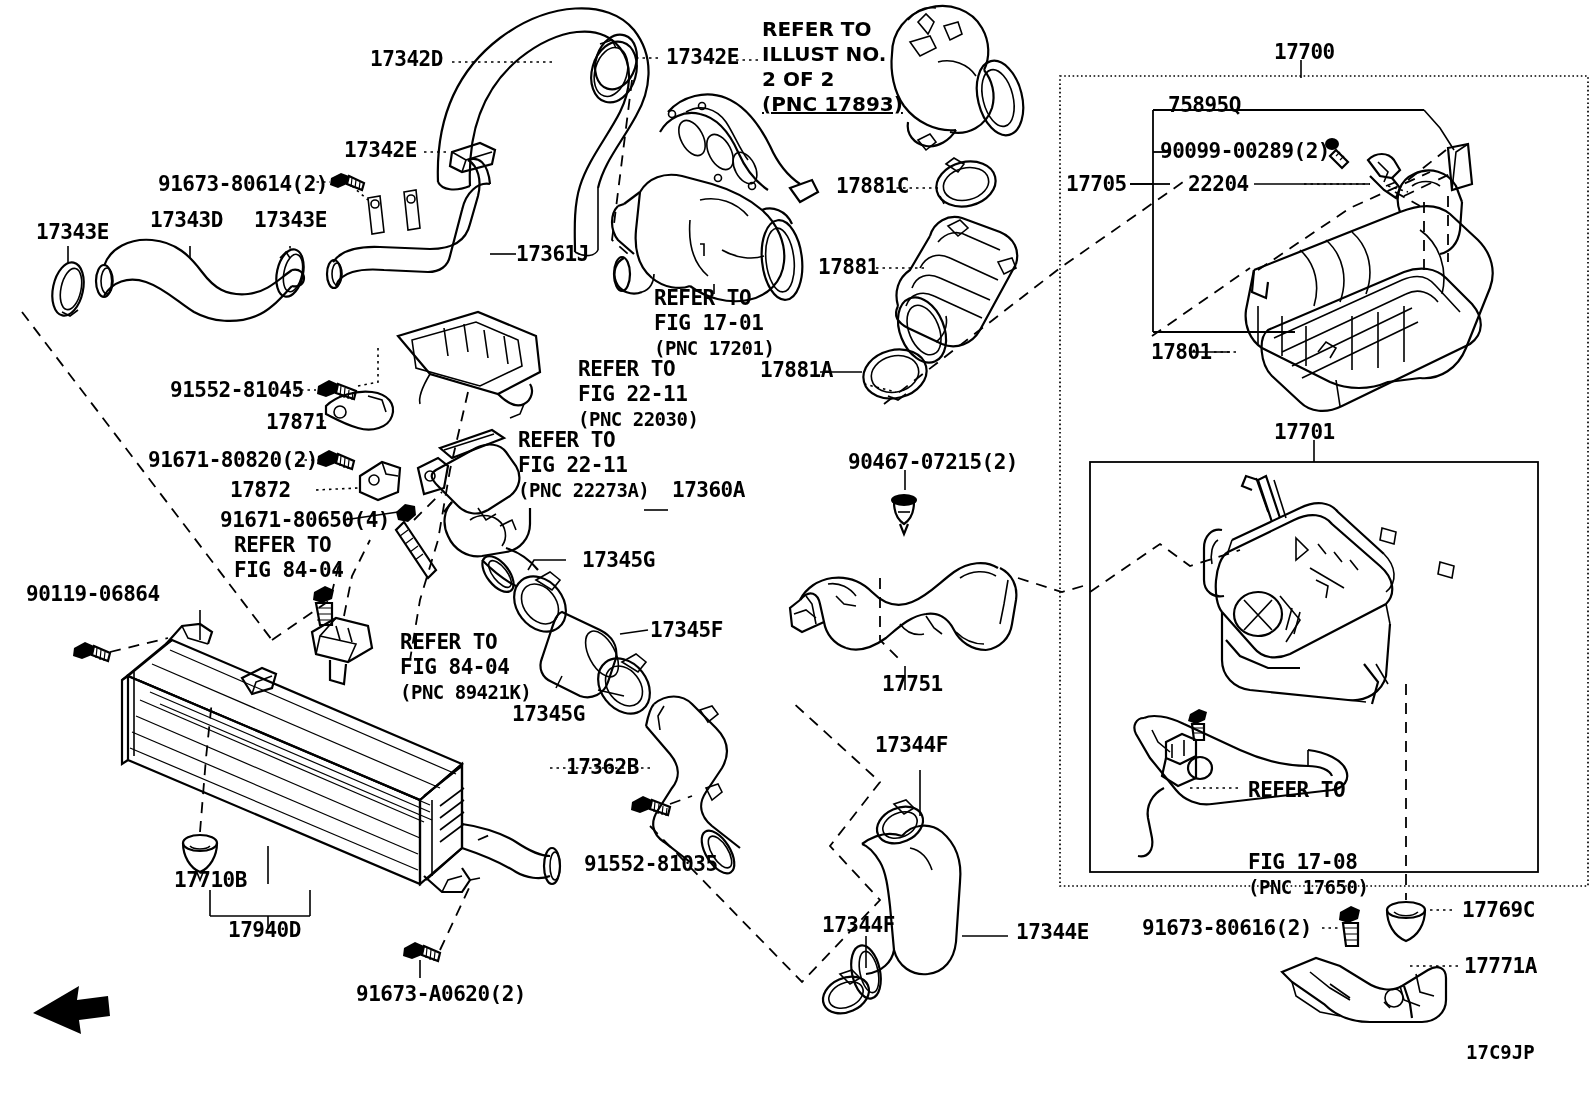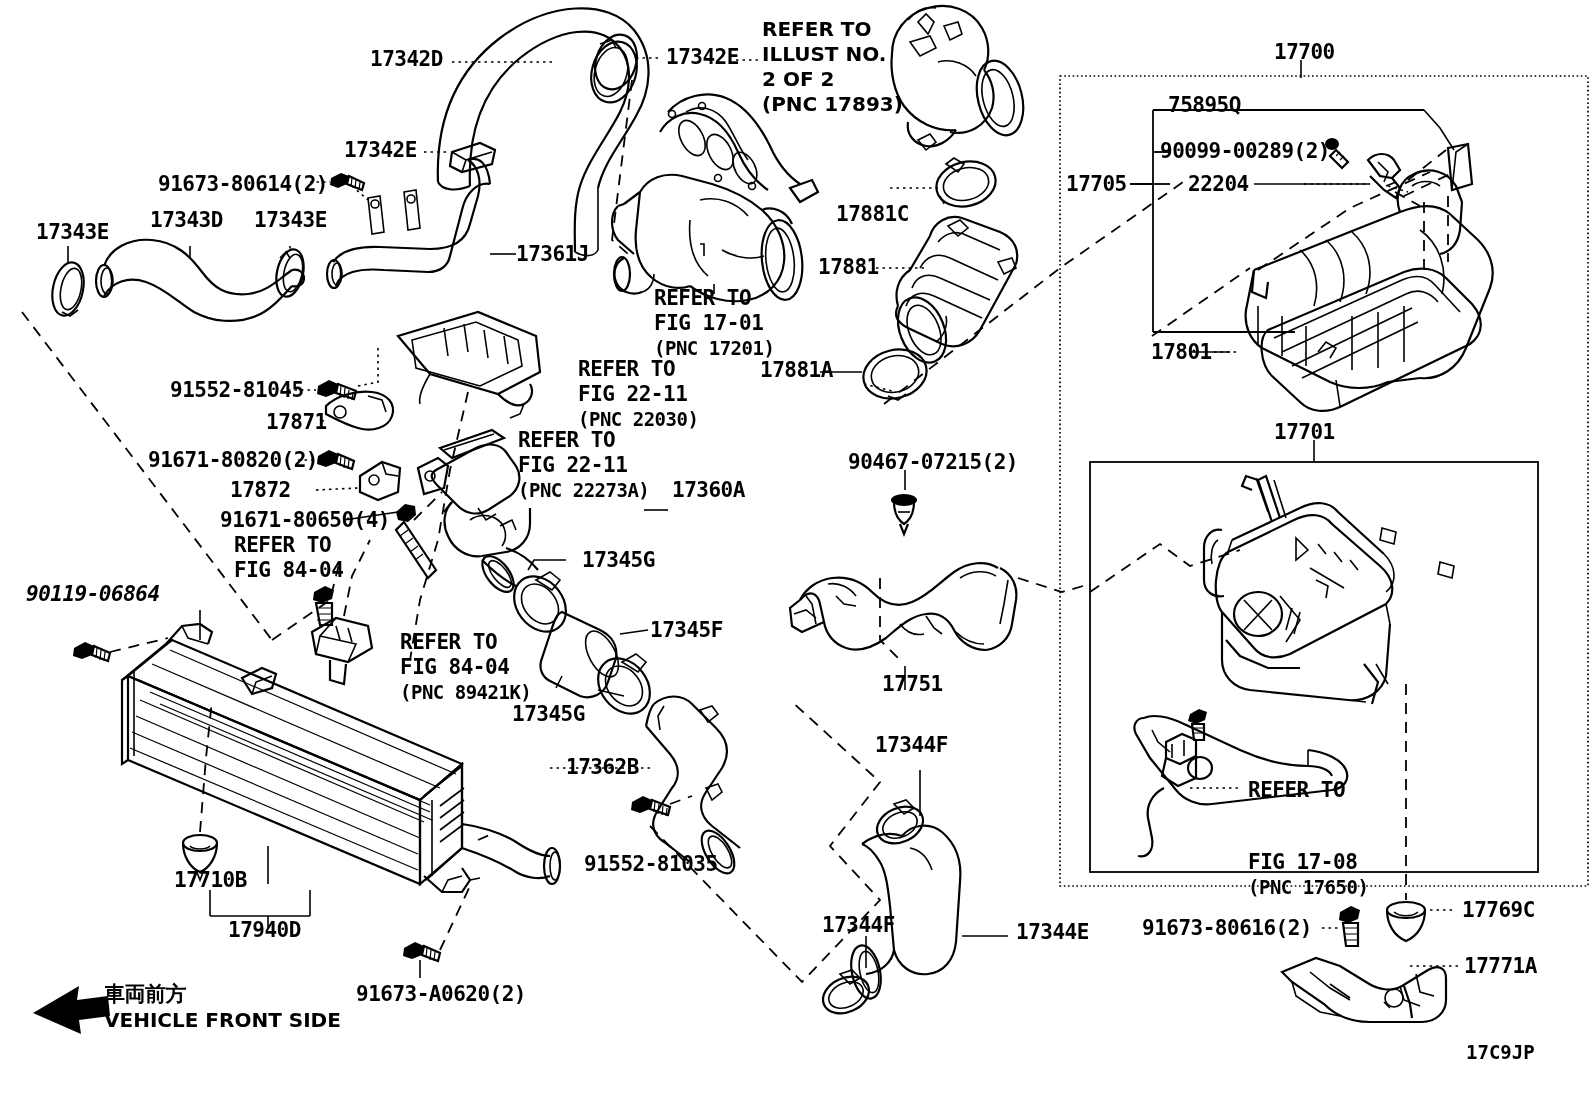--- a/index.html
+++ b/index.html
@@ -668,32 +668,32 @@
   <div class="lbl" style="left:170px;  top:378px;">91552-81045</div>
   <div class="lbl" style="left:266px;  top:410px;">17871</div>
   <div class="lbl" style="left:148px;  top:448px;">91671-80820(2)</div>
   <div class="lbl" style="left:230px;  top:478px;">17872</div>
   <div class="lbl" style="left:220px;  top:508px;">91671-80650(4)</div>
   <div class="lbl" style="left:672px;  top:478px;">17360A</div>
   <div class="lbl" style="left:582px;  top:548px;">17345G</div>
   <div class="lbl" style="left:650px;  top:618px;">17345F</div>
   <div class="lbl" style="left:512px;  top:702px;">17345G</div>
 
-  <div class="lbl" style="left:26px;   top:582px;font-style:italic;">90119-06864</div>
+  <div class="lbl" style="left:26px;   top:582px;">90119-06864</div>
   <div class="lbl" style="left:174px;  top:868px;">17710B</div>
   <div class="lbl" style="left:228px;  top:918px;">17940D</div>
   <div class="lbl" style="left:356px;  top:982px;text-align:center;">91673-A0620(2)</div>
 
   <div class="lbl" style="left:566px;  top:755px;">17362B</div>
   <div class="lbl" style="left:584px;  top:852px;">91552-81035</div>
   <div class="lbl" style="left:875px;  top:733px;">17344F</div>
   <div class="lbl" style="left:822px;  top:913px;">17344F</div>
   <div class="lbl" style="left:1016px; top:920px;">17344E</div>
 
-  <div class="lbl" style="left:836px;  top:174px;margin-top:28px;">17881C</div>
+  <div class="lbl" style="left:836px;  top:174px;">17881C</div>
   <div class="lbl" style="left:818px;  top:255px;">17881</div>
   <div class="lbl" style="left:760px;  top:358px;">17881A</div>
   <div class="lbl" style="left:848px;  top:450px;">90467-07215(2)</div>
   <div class="lbl" style="left:882px;  top:672px;">17751</div>
 
   <div class="lbl" style="left:1274px; top:40px;">17700</div>
   <div class="lbl" style="left:1168px; top:93px;">75895Q</div>
   <div class="lbl" style="left:1160px; top:139px;">90099-00289(2)</div>
   <div class="lbl" style="left:1066px; top:172px;">17705</div>
   <div class="lbl" style="left:1166px; top:172px;margin-left:22px;">22204</div>
@@ -702,21 +702,21 @@
 
   <div class="lbl" style="left:1142px; top:916px;text-align:center;">91673-80616(2)</div>
   <div class="lbl" style="left:1462px; top:898px;">17769C</div>
   <div class="lbl" style="left:1464px; top:954px;">17771A</div>
   <div class="lbl code" style="left:1466px; top:1040px;">17C9JP</div>
 
   <div style="position:absolute;left:762px;top:17px;">
     <div class="lbl vf" style="position:static;">REFER TO</div>
     <div class="lbl vf" style="position:static;">ILLUST NO.</div>
     <div class="lbl vf" style="position:static;">2 OF 2</div>
-    <div class="lbl vf" style="position:static;">(PNC 17893)</div>
+    <div class="lbl vf" style="position:static;text-decoration:underline;">(PNC 17893)</div>
   </div>
 
   <div style="position:absolute;left:654px;top:286px;">
     <div class="lbl" style="position:static;">REFER TO</div>
     <div class="lbl" style="position:static;">FIG 17-01</div>
     <div class="lbl sm" style="position:static;text-align:center;">(PNC 17201)</div>
   </div>
 
   <div style="position:absolute;left:578px;top:357px;">
     <div class="lbl" style="position:static;">REFER TO</div>
@@ -740,18 +740,14 @@
     <div class="lbl" style="position:static;">FIG 84-04</div>
     <div class="lbl sm" style="position:static;">(PNC 89421K)</div>
   </div>
 
   <div style="position:absolute;left:1248px;top:778px;">
     <div class="lbl" style="position:static;">REFER TO</div>
     <div class="lbl" style="position:static;margin-top:47px;">FIG 17-08</div>
     <div class="lbl sm" style="position:static;">(PNC 17650)</div>
   </div>
 
-  <div style="position:absolute;left:104px;top:981px;">
-    <div class="lbl jp" style="position:static;line-height:26px;">車両前方</div>
-    <div class="lbl vf" style="position:static;line-height:26px;">VEHICLE FRONT SIDE</div>
-  </div>
 
 </div>
 
 </body></html>

